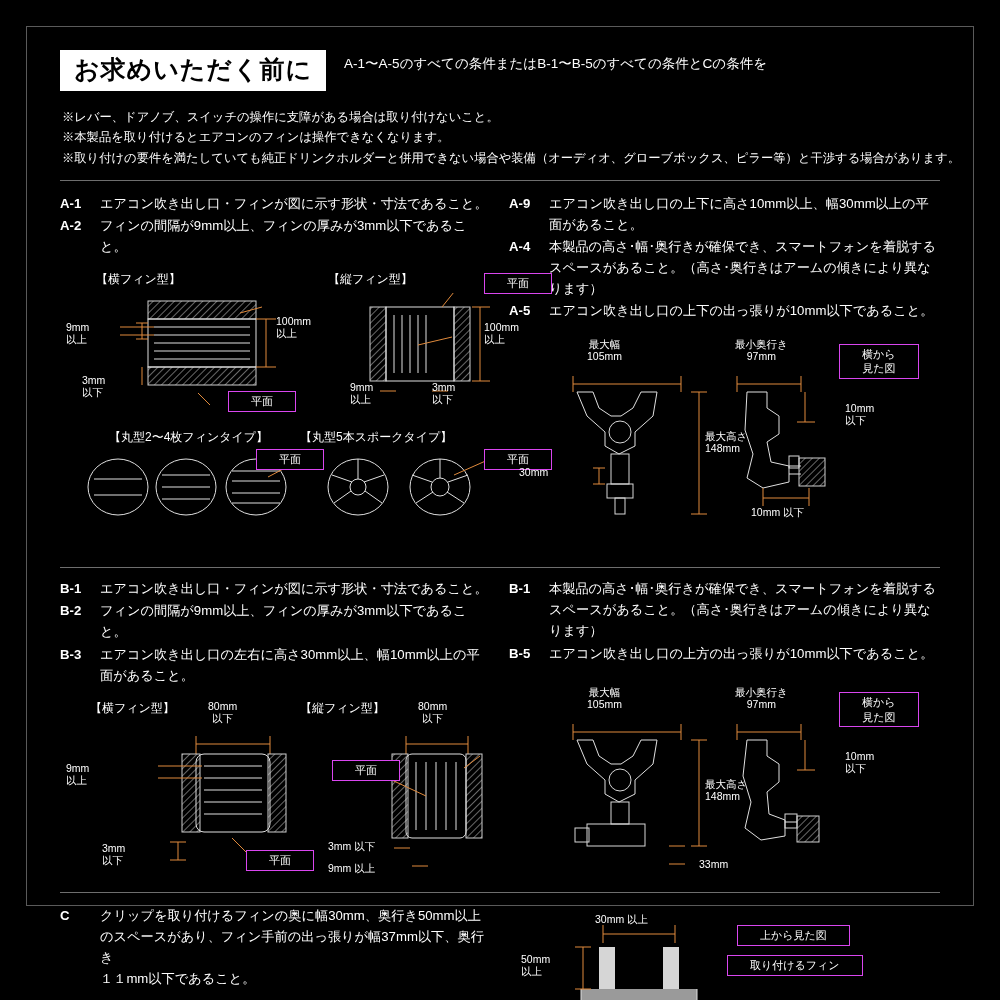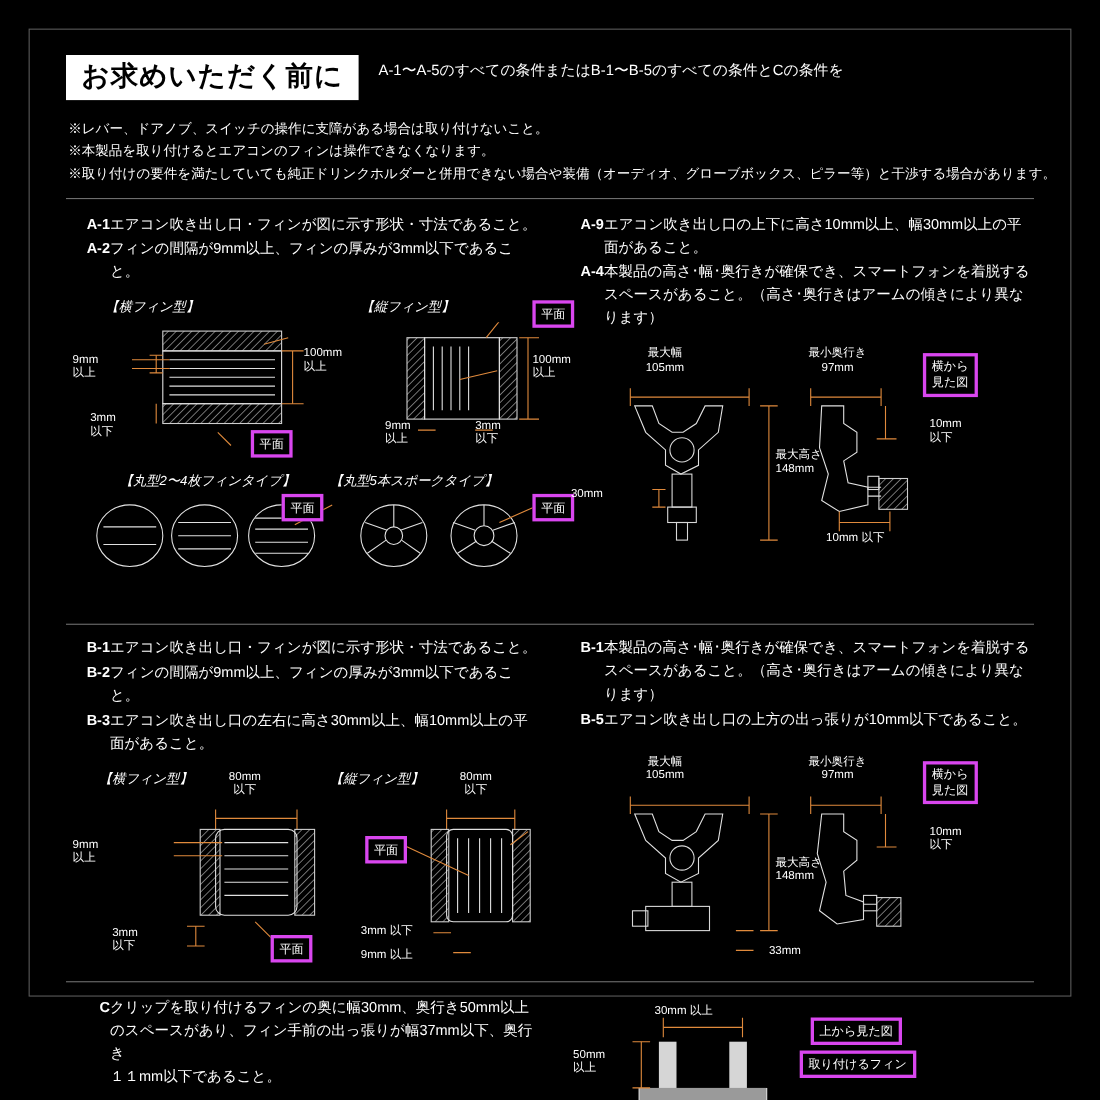--- a/index.html
+++ b/index.html
@@ -16,28 +16,28 @@
   .notes{margin:16px 0 0 2px;font-size:12.3px;line-height:1.65;}
   .notes div{white-space:nowrap;}
 
   .hr{height:1px;background:#6e6e6e;margin:12px 0 0 0;}
 
   
   .sec{display:flex;}
   .col-l{width:478px;}
   .col-r{width:478px;padding-left:18px;}
   .req{display:flex;font-size:13.2px;line-height:1.6;margin-bottom:1px;}
-  .req .code{width:40px;font-weight:bold;flex:none;text-align:right;}
+  .req .code{width:40px;font-weight:bold;flex:none;}
   .req .txt{flex:1;}
 
   
   .diagrams{position:relative;}
-  .tag{position:absolute;border:3px solid #d946ef;background:#000;font-size:11px;padding:2px 5px;white-space:nowrap;}
+  .tag{position:absolute;border:1px solid #d946ef;background:#000;font-size:11px;padding:2px 22px;white-space:nowrap;}
   .dim{position:absolute;font-size:10.5px;line-height:1.15;white-space:nowrap;color:#fff;}
-  .ttl{position:absolute;font-size:12px;white-space:nowrap;font-style:italic;}
+  .ttl{position:absolute;font-size:12px;white-space:nowrap;}
 
   svg{display:block;}
   .sline{stroke:#e0e0e0;stroke-width:1;fill:none;}
   .oline{stroke:#e08a3c;stroke-width:1;fill:none;}
 </style>
 </head>
 <body>
 
 <div class="page">
   <div class="frame"></div>
@@ -183,20 +183,24 @@
       </div>
 
       <div class="col-r">
         <div class="req">
           <div class="code">A-9</div>
           <div class="txt">エアコン吹き出し口の上下に高さ10mm以上、幅30mm以上の平面があること。</div>
         </div>
         <div class="req">
           <div class="code">A-4</div>
           <div class="txt">本製品の高さ･幅･奥行きが確保でき、スマートフォンを着脱するスペースがあること。（高さ･奥行きはアームの傾きにより異なります）</div>
+        </div>
+        <div class="req">
+          <div class="code">A-5</div>
+          <div class="txt">エアコン吹き出し口の上下の出っ張りが10mm以下であること。</div>
         </div>
 
         <div class="diagrams" style="height:200px;margin-top:16px;">
           <div class="dim" style="left:78px;top:0;text-align:center;">
             <span>最大幅</span><br><span>105mm</span>
           </div>
           <div class="dim" style="left:226px;top:0;text-align:center;">
             <span>最小奥行き</span><br><span>97mm</span>
           </div>
           <div class="tag" style="left:330px;top:6px;text-align:center;line-height:1.35;">

